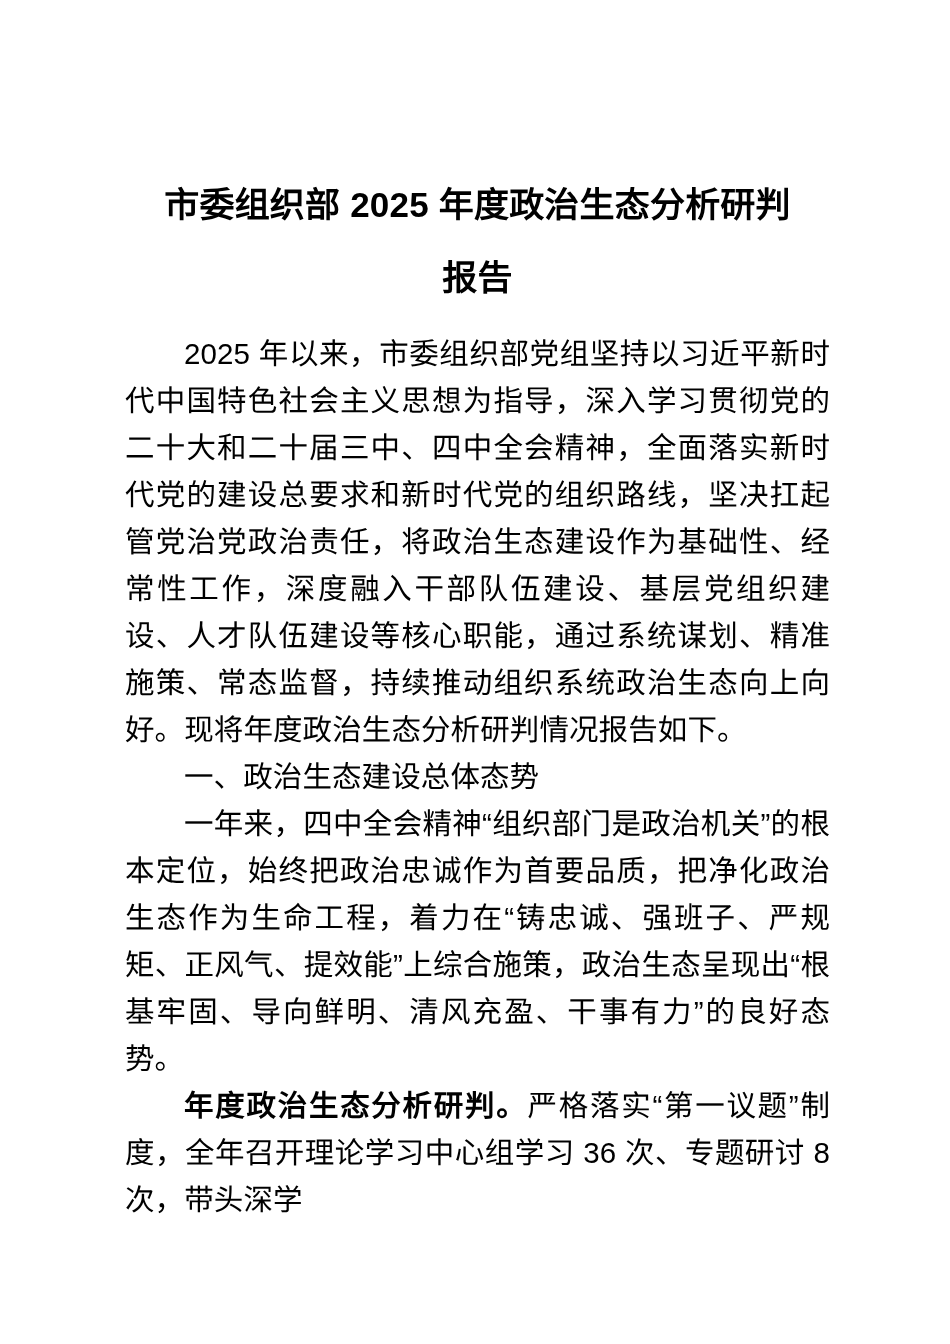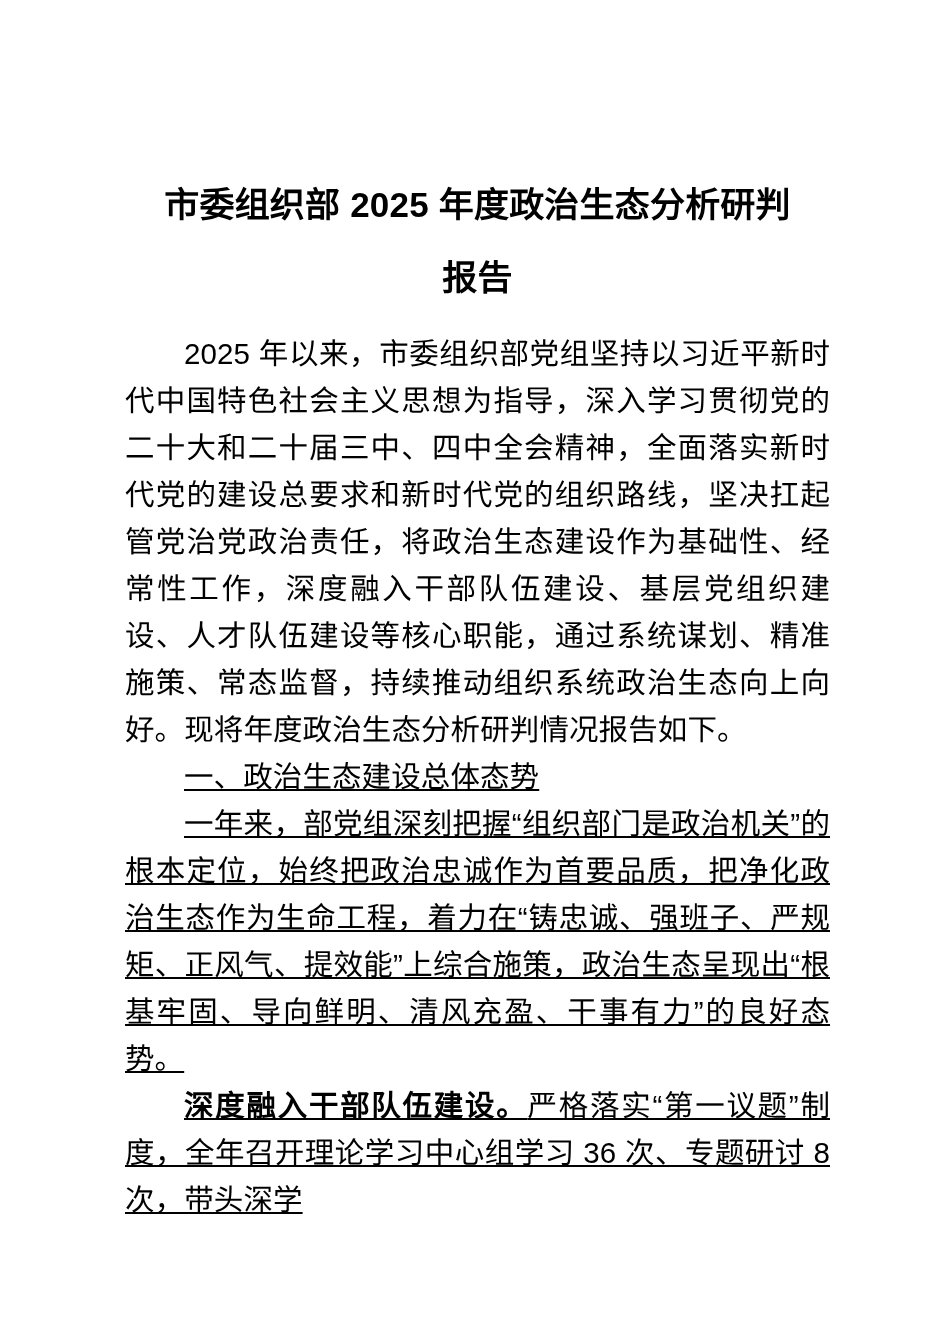--- a/index.html
+++ b/index.html
@@ -52,21 +52,21 @@
     padding: 0;
     font-size: 29.5px;
     line-height: 47px;
     text-align: justify;
     text-justify: inter-ideograph;
     text-indent: 59px;
     word-break: break-all;
     letter-spacing: 0.1px;
   }
 
-  p.para + p.para { margin-top: 0; text-decoration: underline; }
+  p.para + p.para { margin-top: 0; }
 
   .bold-run { font-weight: bold; }
 </style>
 </head>
 <body>
 
 <div class="page">
 
   <div class="content">
 
@@ -76,21 +76,21 @@
       <span>市委组织部 2025 年度政治生态分析研判</span><br>
       <span>报告</span>
     </h1>
 
     <div class="body-block">
 
       <p class="para">2025 年以来，市委组织部党组坚持以习近平新时代中国特色社会主义思想为指导，深入学习贯彻党的二十大和二十届三中、四中全会精神，全面落实新时代党的建设总要求和新时代党的组织路线，坚决扛起管党治党政治责任，将政治生态建设作为基础性、经常性工作，深度融入干部队伍建设、基层党组织建设、人才队伍建设等核心职能，通过系统谋划、精准施策、常态监督，持续推动组织系统政治生态向上向好。现将年度政治生态分析研判情况报告如下。</p>
 
       <p class="para">一、政治生态建设总体态势</p>
 
-      <p class="para">一年来，部党组深刻把握“组织部门是政治机关”的根本定位，始终把政治忠诚作为首要品质，把净化政治生态作为生命工程，着力在“铸忠诚、强班子、严规矩、正风气、提效能”上综合施策，政治生态呈现出“根基牢固、导向鲜明、清风充盈、干事有力”的良好态势。</p>
+      <p class="para">一年来，四中全会精神“组织部门是政治机关”的根本定位，始终把政治忠诚作为首要品质，把净化政治生态作为生命工程，着力在“铸忠诚、强班子、严规矩、正风气、提效能”上综合施策，政治生态呈现出“根基牢固、导向鲜明、清风充盈、干事有力”的良好态势。</p>
 
-      <p class="para"><span class="bold-run">深度融入干部队伍建设。</span><span>严格落实“第一议题”制度，全年召开理论学习中心组学习 36 次、专题研讨 8 次，带头深学</span></p>
+      <p class="para"><span class="bold-run">年度政治生态分析研判。</span><span>严格落实“第一议题”制度，全年召开理论学习中心组学习 36 次、专题研讨 8 次，带头深学</span></p>
 
     </div>
 
   </div>
 
 </div>
 
 </body></html>

